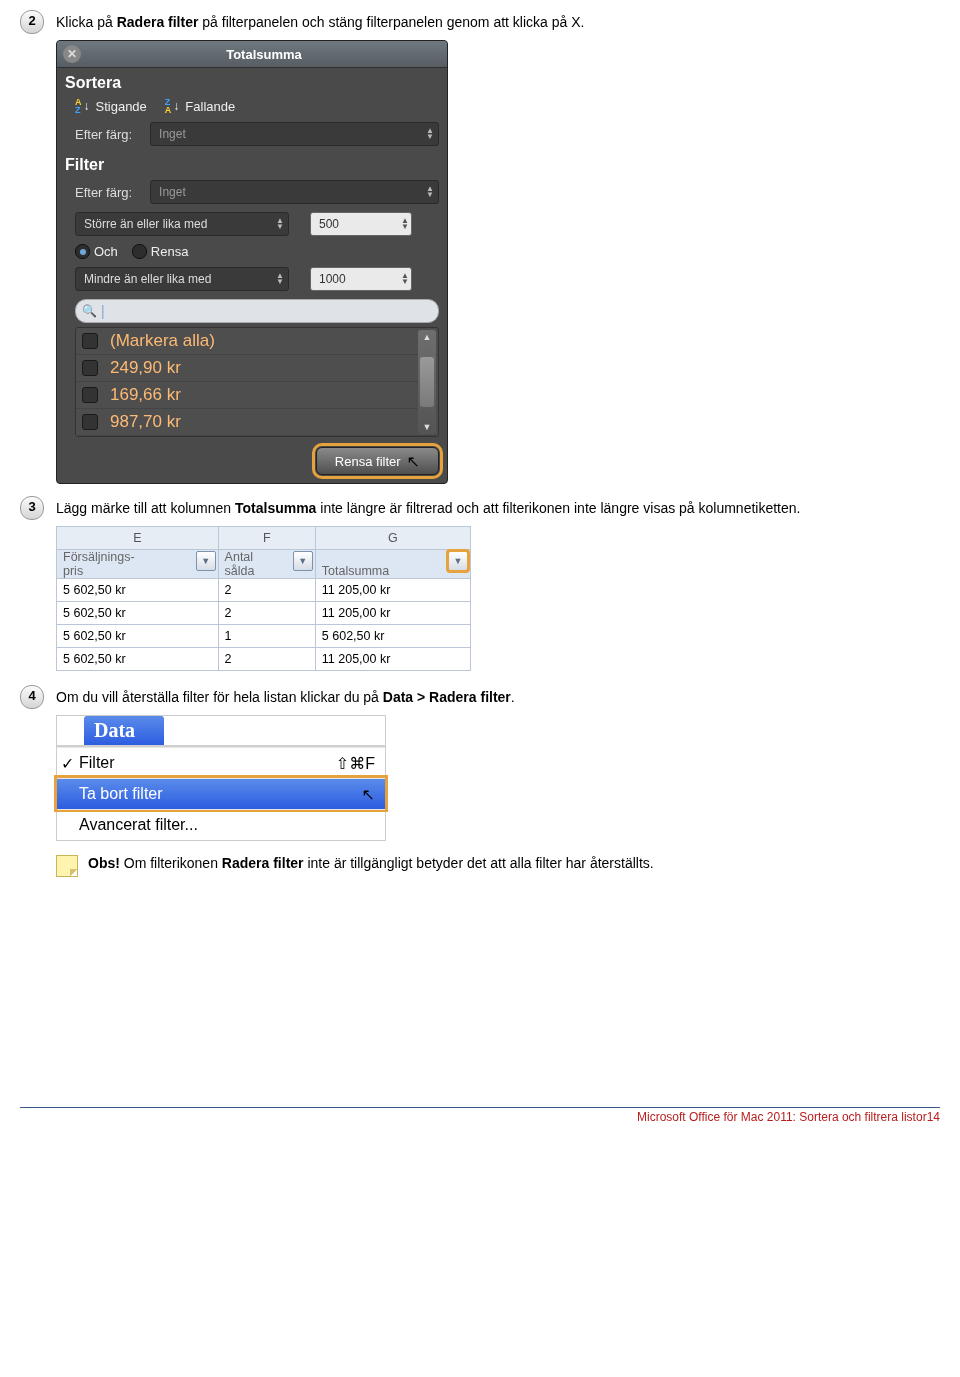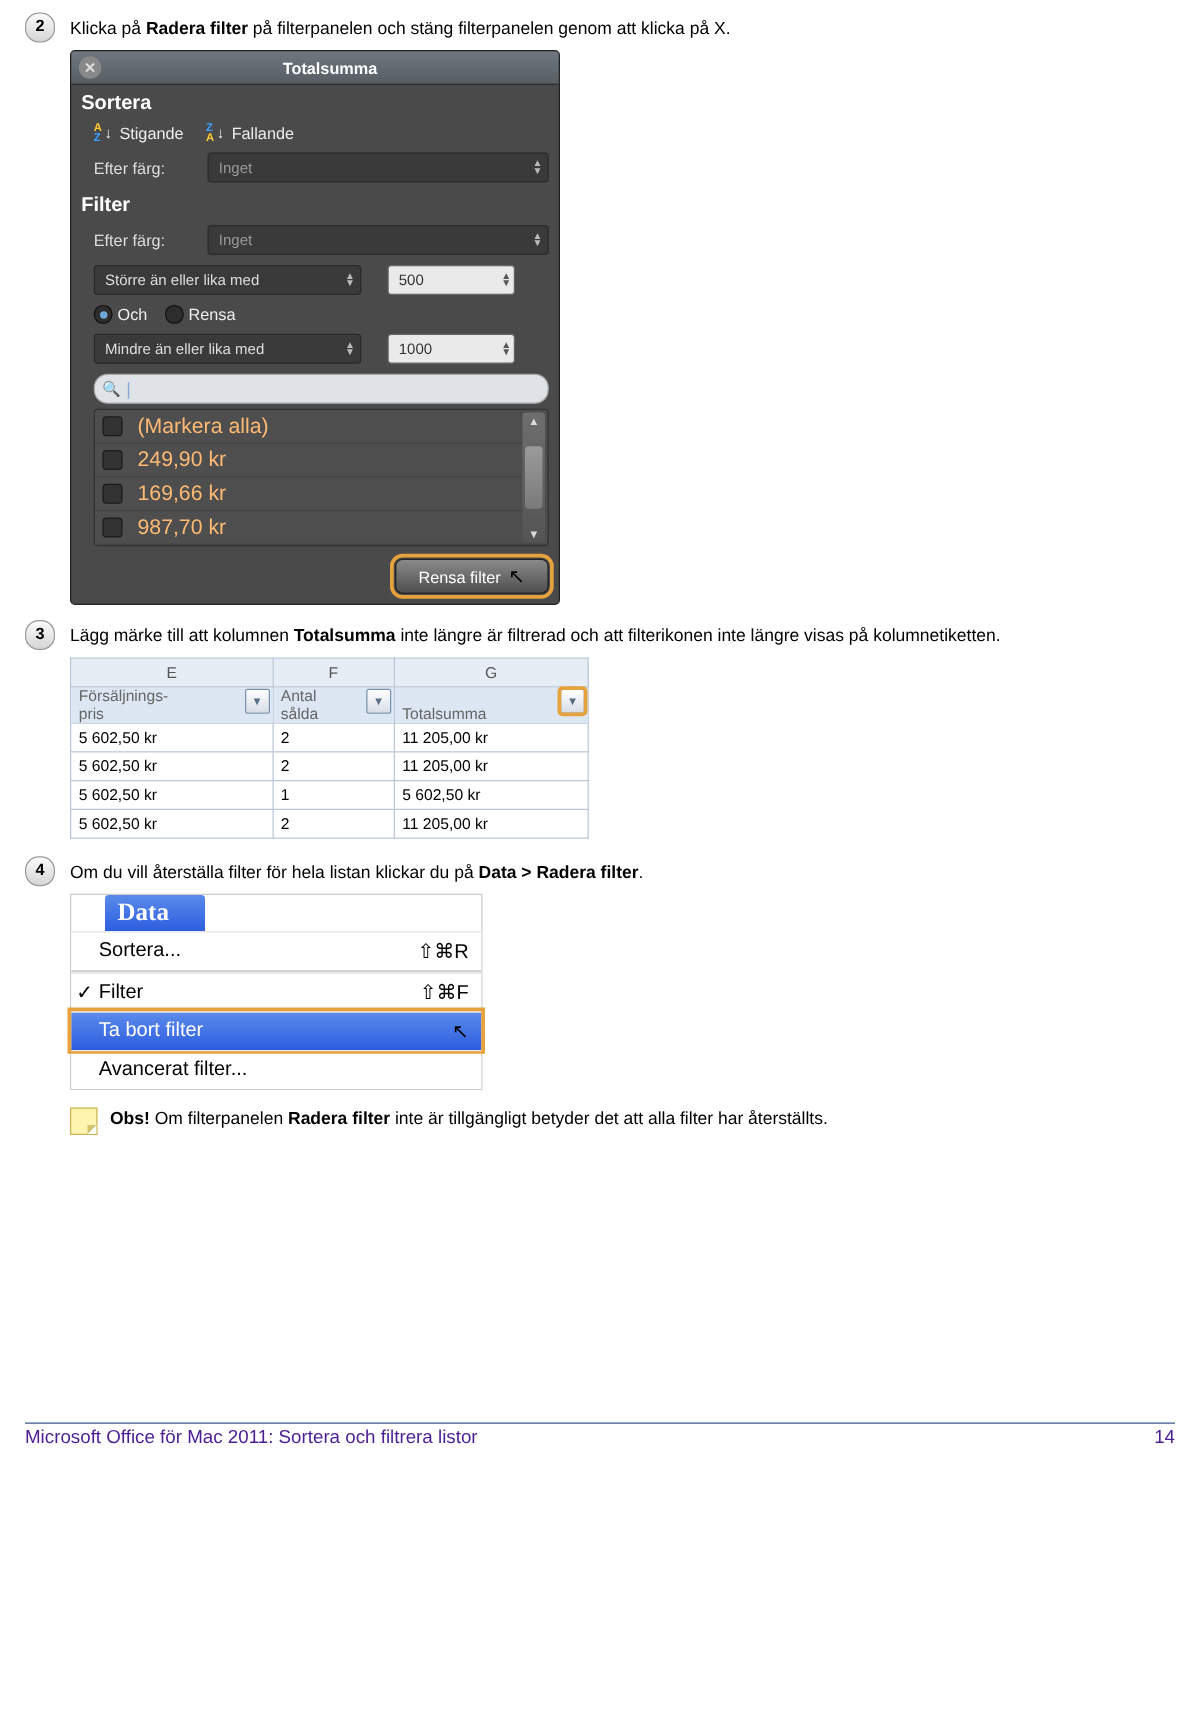--- a/index.html
+++ b/index.html
@@ -64,21 +64,21 @@
   .fp-sorticon {
     display:inline-flex;align-items:center;gap:2px;margin-right:6px;
   }
   .fp-sorticon .letters { font-size:9px;line-height:8px;font-weight:bold;}
   .fp-sorticon .arrow { font-size:12px;}
   .letterA{color:#ffcc33;} .letterZ{color:#3aa0ff;}
   .fp-label { color:#ddd; }
   .fp-select {
     flex:1;height:22px;background:#3a3a3a;border:1px solid #2a2a2a;
     border-radius:3px;color:#999;display:flex;align-items:center;
-    justify-content:space-between;padding:0 4px 0 8px;font-size:12px;margin-left:16px;
+    justify-content:space-between;padding:0 4px 0 8px;font-size:12px;
   }
   .fp-updown { display:flex;flex-direction:column;line-height:6px;color:#bbb;font-size:8px;}
   .fp-cond-row { display:flex;align-items:center;gap:21px;padding:4px 8px 4px 18px;}
   .fp-cond-sel {
     width:200px;height:22px;background:#3a3a3a;border:1px solid #2a2a2a;
     border-radius:3px;color:#ddd;display:flex;align-items:center;
     justify-content:space-between;padding:0 4px 0 8px;font-size:12px;
   }
   .fp-num {
     width:90px;height:22px;background:#eaeaea;border:1px solid #666;
@@ -140,21 +140,21 @@
   .menu-item .check{position:absolute;left:4px;}
   .menu-sel{background:linear-gradient(#5a8bea,#2d5de0);color:#fff;outline:3px solid #e6a23c;outline-offset:0;}
   .menu-sep{height:2px;background:#d0d0d0;margin:0 0;}
 
   .note {display:flex;gap:10px;margin:4px 0 0 36px;align-items:flex-start;}
   .note-icon{width:20px;height:20px;background:#fff3b0;border:1px solid #c9b458;position:relative;}
   .note-icon::after{content:"";position:absolute;right:0;bottom:0;width:7px;height:7px;background:linear-gradient(135deg,#d6c36e 50%,#fff 50%);}
 
   .footer-wrap{margin-top:230px;}
   .footer-line{border-top:1px solid #3b5a8c;margin:0 0 2px 0;}
-  .footer{display:flex;justify-content:space-between;color:#4c1d95;font-size:15px;padding-bottom:6px;}
+  .footer{display:flex;justify-content:flex-end;color:#b91c1c;font-size:12px;padding-bottom:6px;}
 </style>
 </head>
 <body>
 
 <div class="step">
   <div class="step-num">2</div>
   <div class="step-text">
     <span>Klicka på </span><b>Radera filter</b><span> på filterpanelen och stäng filterpanelen genom att klicka på X.</span>
   </div>
 </div>
@@ -343,45 +343,41 @@
 <div class="step">
   <div class="step-num">4</div>
   <div class="step-text">
     <span>Om du vill återställa filter för hela listan klickar du på </span><b>Data &gt; Radera filter</b><span>.</span>
   </div>
 </div>
 
 <div class="menu-block">
   <div class="menu-blue">Data</div>
   <div class="menu-list">
-    <div class="menu-item">
-      <span>Sortera...</span>
-      <span>⇧⌘R</span>
-    </div>
     <div class="menu-sep"></div>
     <div class="menu-item">
       <span class="check">✓</span>
       <span>Filter</span>
       <span>⇧⌘F</span>
     </div>
     <div class="menu-item menu-sel">
       <span>Ta bort filter</span>
       <span style="color:#000;">↖</span>
     </div>
     <div class="menu-item">
       <span>Avancerat filter...</span>
       <span></span>
     </div>
   </div>
 </div>
 
 <div class="note">
   <div class="note-icon"></div>
   <div>
-    <b>Obs! </b><span>Om filterpanelen </span><b>Radera filter</b><span> inte är tillgängligt betyder det att alla filter har återställts.</span>
+    <b>Obs! </b><span>Om filterikonen </span><b>Radera filter</b><span> inte är tillgängligt betyder det att alla filter har återställts.</span>
   </div>
 </div>
 
 <div class="footer-wrap">
   <div class="footer-line"></div>
   <div class="footer">
     <span>Microsoft Office för Mac 2011: Sortera och filtrera listor</span>
     <span>14</span>
   </div>
 </div>

